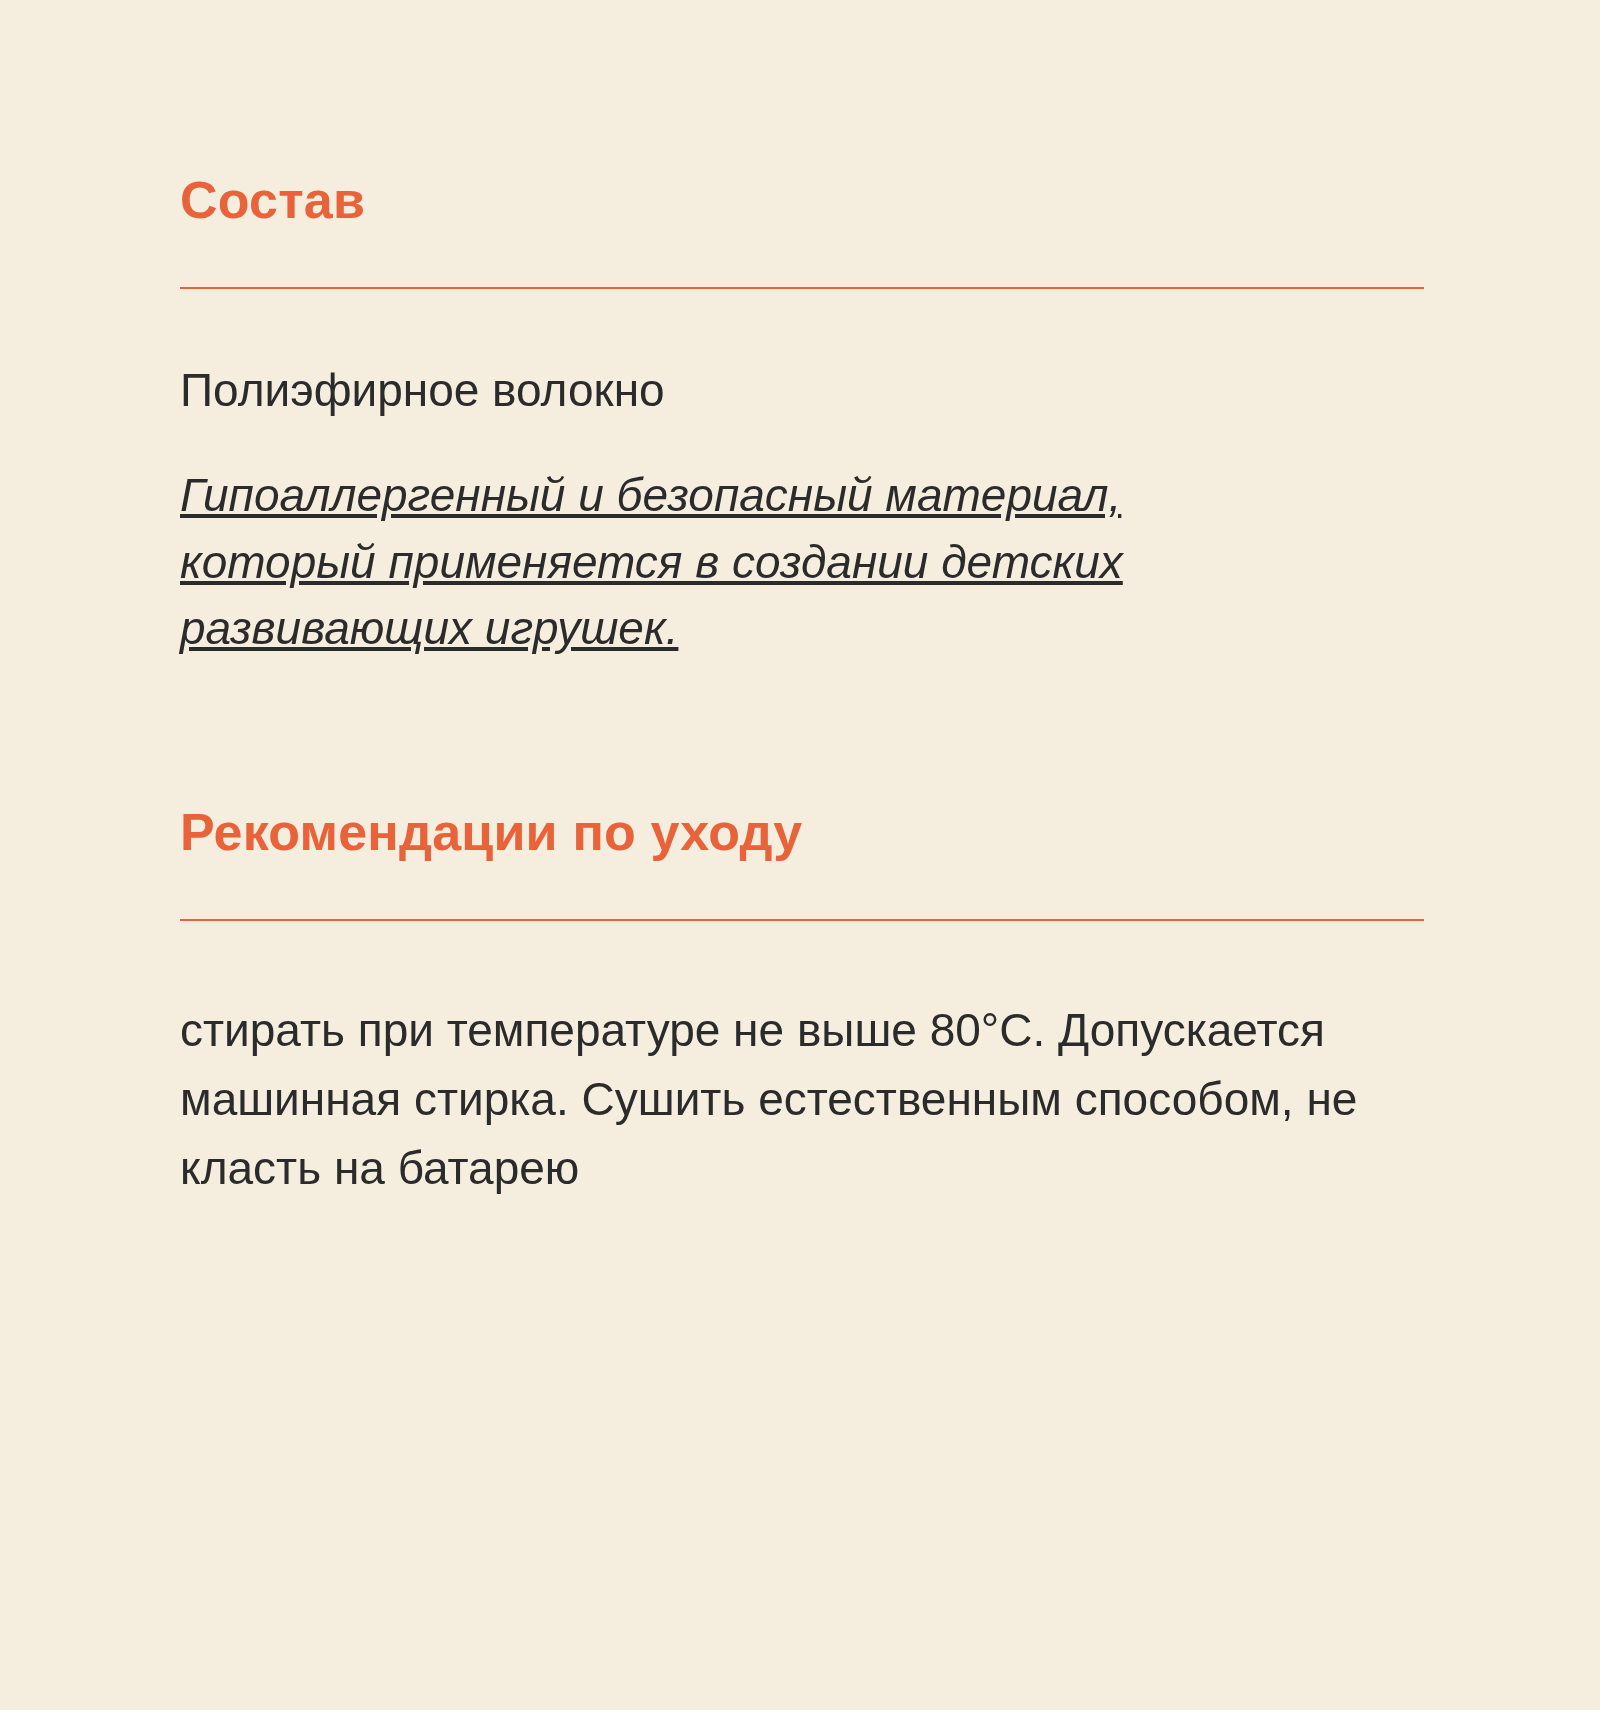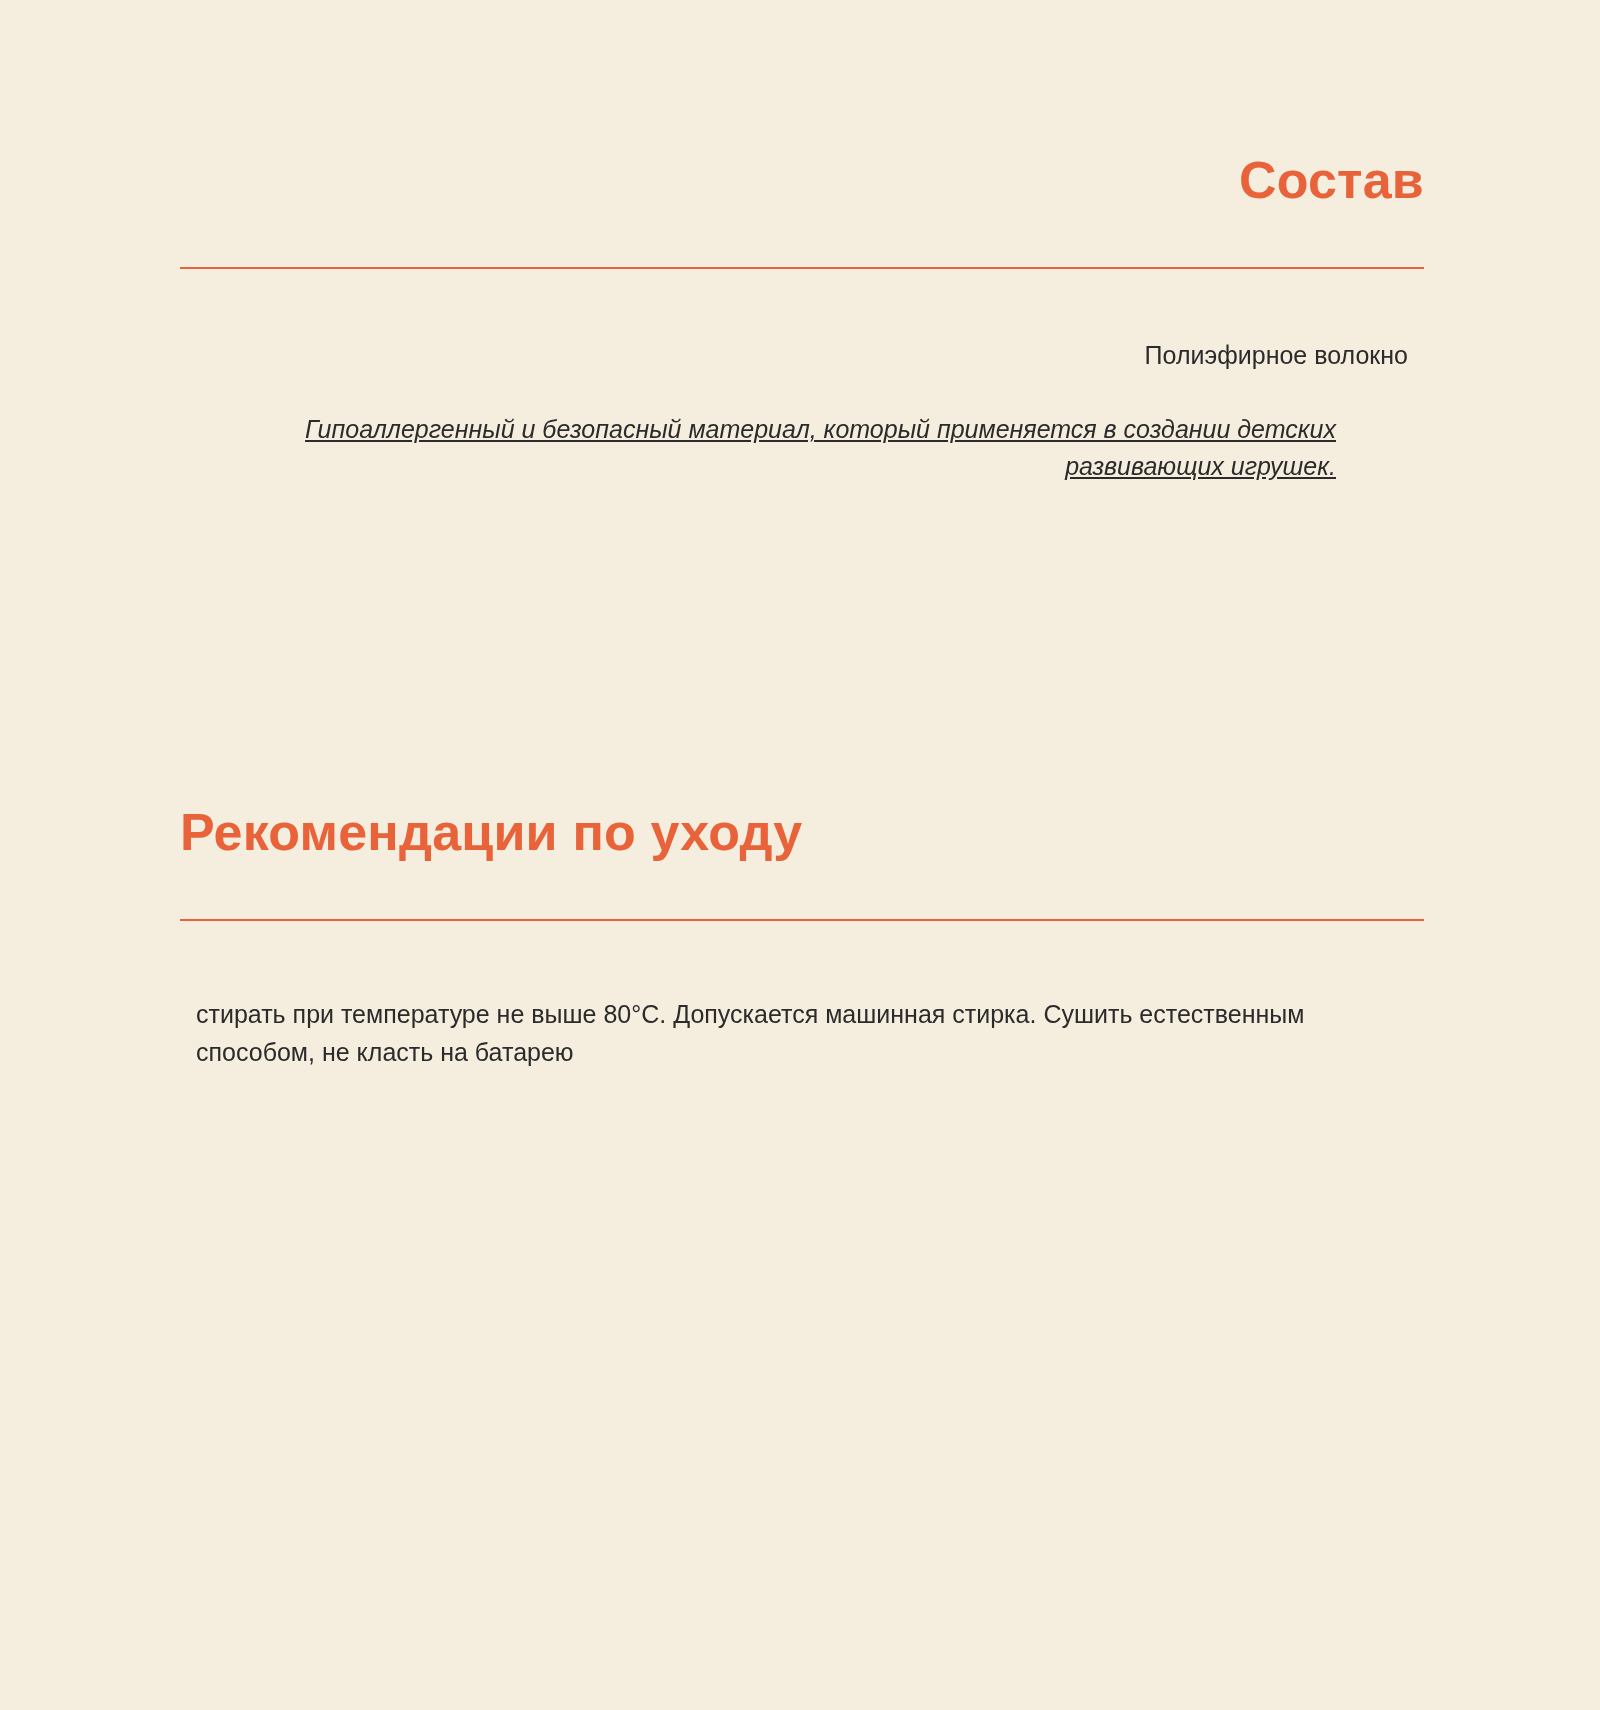--- a/index.html
+++ b/index.html
@@ -18,42 +18,42 @@
     width: 1600px;
     height: 1710px;
     box-sizing: border-box;
     padding: 0 180px;
   }
   .section {
     position: absolute;
     left: 180px;
     width: 1244px;
   }
-  .section-composition { top: 152px; text-align: right; }
+  .section-composition { top: 172px; }
   .section-care { top: 804px; }
 
   .section-title {
     font-size: 52px;
     font-weight: bold;
     color: #e8623a;
     letter-spacing: 0.2px;
     line-height: 1.1;
     margin: 0;
   }
   .rule {
     height: 2px;
     background: #e8623a;
     margin-top: 58px;
     width: 100%;
   }
   .body-text {
-    font-size: 25px;
+    font-size: 46px;
     color: #2b2b2b;
     line-height: 1.45;
-    margin: 16px;
+    margin: 0;
   }
   .composition-material {
     margin-top: 68px;
   }
   .composition-note {
     margin-top: 38px;
     font-style: italic;
     max-width: 1140px;
     text-decoration: underline;
   }

